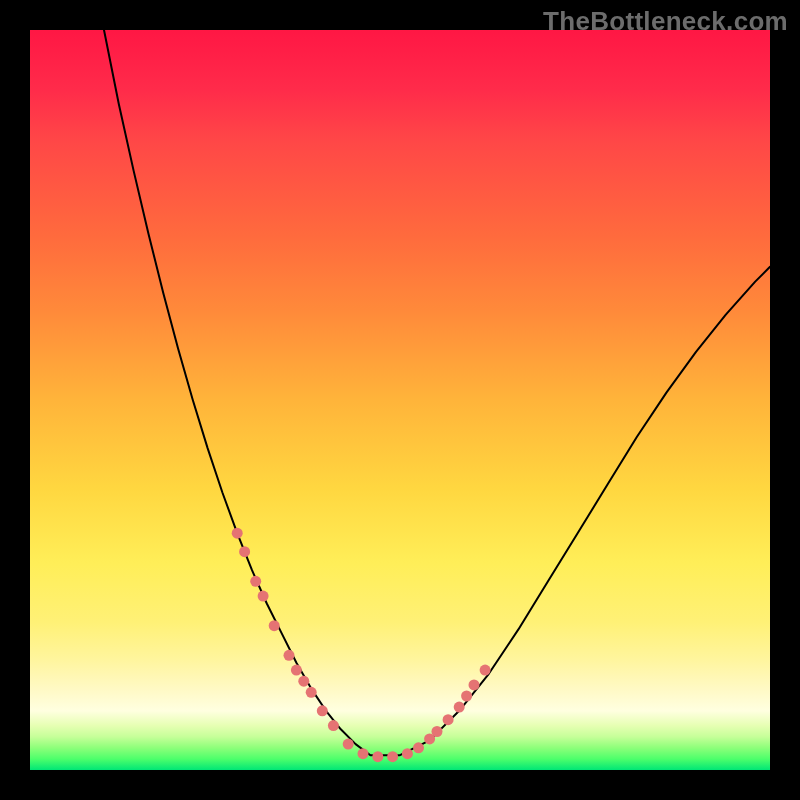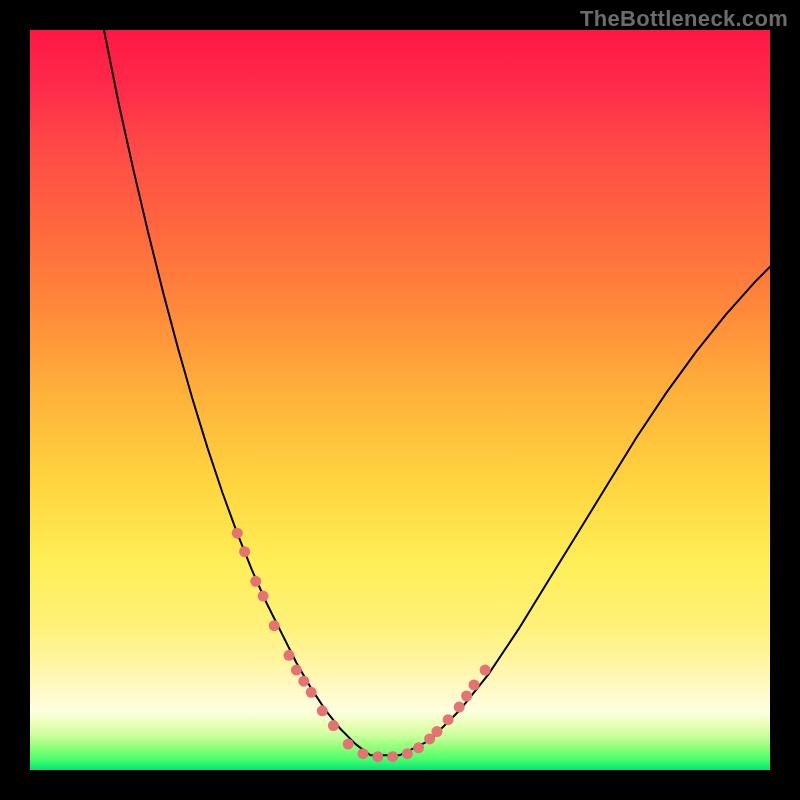--- a/index.html
+++ b/index.html
@@ -34,21 +34,21 @@
       #8dff7a 97%,
       #4dff6b 98.5%,
       #00e676 100%
     );
   }
   .watermark {
     position: absolute;
     top: 6px;
     right: 12px;
     font-family: Arial, Helvetica, sans-serif;
-    font-size: 22px;
+    font-size: 26px;
     font-weight: 600;
     color: #6c6c6c;
     letter-spacing: 0.3px;
   }
   svg.plot {
     position: absolute;
     left: 0;
     top: 0;
     width: 740px;
     height: 740px;

